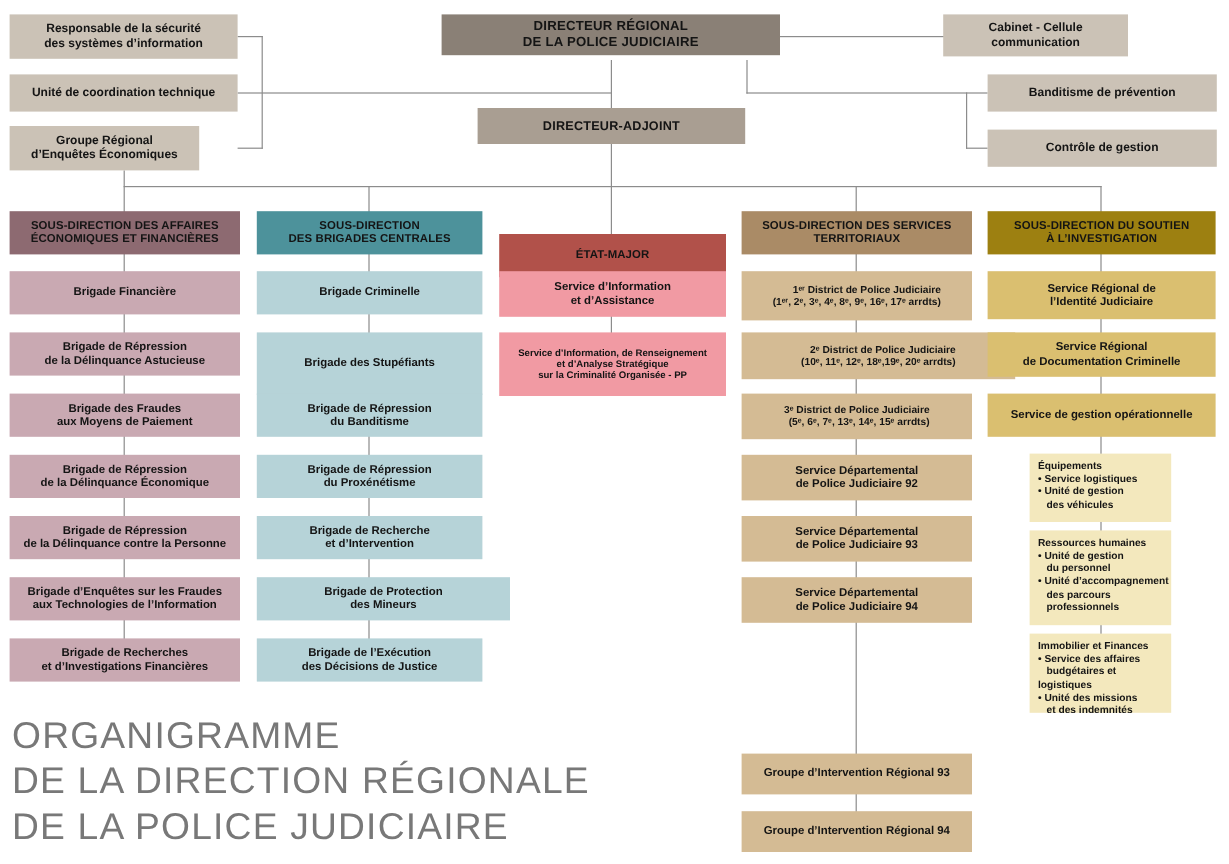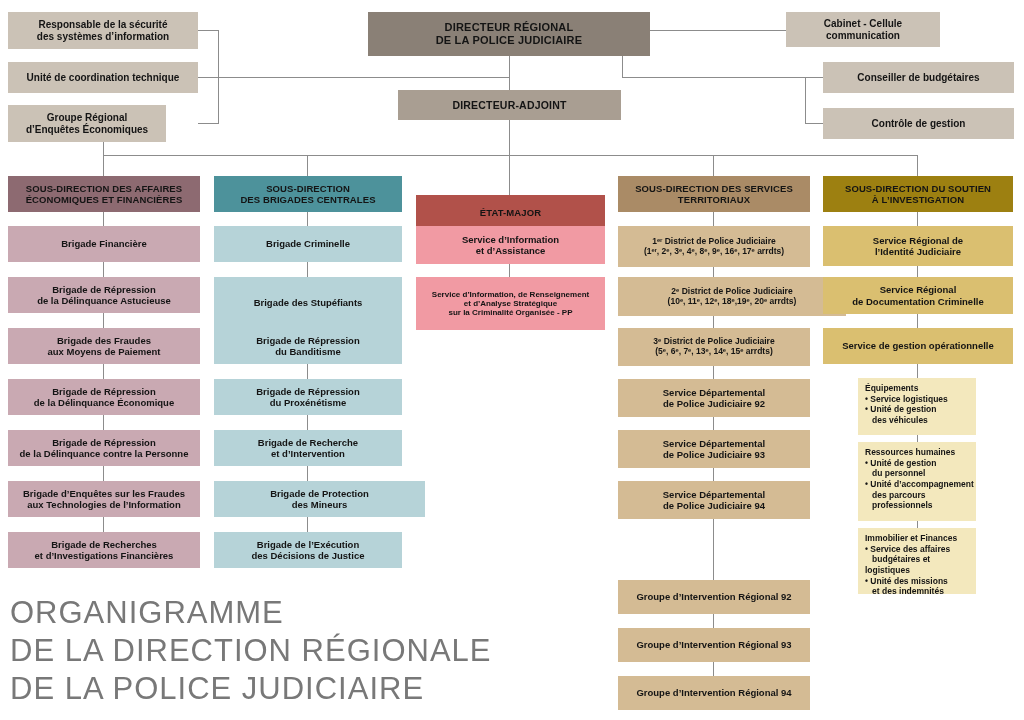--- a/index.html
+++ b/index.html
@@ -22,21 +22,21 @@
   .c2h{background:#4d929b;}
   .c2i{background:#b6d3d8;}
   .c3h{background:#b1514a;margin-top:19px;}
   .c3i{background:#f19aa3;}
   .c4h{background:#aa8b66;}
   .c4i{background:#d4bb94;}
   .c5h{background:#9d8011;}
   .c5i{background:#dabf70;}
   .c5s{background:#f3e8bd;}
   .hdr{font-size:9.5px;letter-spacing:.1px;}
-  .fs85{font-size:8.5px;}
+  .fs85{font-size:8.5px;text-align:right;}
   .fs8{font-size:8px;}
   .sub{
     display:block;text-align:left;white-space:pre-wrap;font-size:8.5px;line-height:1.25;
     padding:5px 2px 0 7px;
   }
   .poster-title{
     position:absolute;left:10px;top:594px;z-index:0;color:#787878;
     font-size:31px;line-height:38px;font-weight:300;letter-spacing:1px;
   }
 </style>
@@ -56,32 +56,32 @@
   <div class="vline" style="left:805px;top:77px;height:47px"></div>
   <div class="hline" style="left:805px;top:123px;width:18px"></div>
 
   <div class="hline" style="left:103px;top:155px;width:815px"></div>
   <div class="vline" style="left:103px;top:142px;height:400px"></div>
   <div class="vline" style="left:307px;top:155px;height:385px"></div>
   <div class="vline" style="left:509px;top:50px;height:240px"></div>
   <div class="vline" style="left:713px;top:155px;height:530px"></div>
   <div class="vline" style="left:917px;top:155px;height:400px"></div>
 
-  <div class="box c-dir" style="left:368px;top:12px;width:282px;height:44px">DIRECTEUR RÉGIONAL
+  <div class="box c-dir" style="left:368px;top:12px;width:282px;height:34px">DIRECTEUR RÉGIONAL
 DE LA POLICE JUDICIAIRE</div>
   <div class="box c-dep" style="left:398px;top:90px;width:223px;height:30px">DIRECTEUR-ADJOINT</div>
 
   <div class="box c-staff" style="left:8px;top:12px;width:190px;height:37px">Responsable de la sécurité
 des systèmes d’information</div>
   <div class="box c-staff" style="left:8px;top:62px;width:190px;height:31px">Unité de coordination technique</div>
   <div class="box c-staff" style="left:8px;top:105px;width:158px;height:37px">Groupe Régional
 d’Enquêtes Économiques</div>
 
   <div class="box c-staff" style="left:786px;top:12px;width:154px;height:35px">Cabinet - Cellule communication</div>
-  <div class="box c-staff" style="left:823px;top:62px;width:191px;height:31px">Conseiller de budgétaires</div>
+  <div class="box c-staff" style="left:823px;top:62px;width:191px;height:31px">Banditisme de prévention</div>
   <div class="box c-staff" style="left:823px;top:108px;width:191px;height:31px">Contrôle de gestion</div>
 
   <div class="box c1h hdr" style="left:8px;top:176px;width:192px;height:36px">SOUS-DIRECTION DES AFFAIRES
 ÉCONOMIQUES ET FINANCIÈRES</div>
   <div class="box c2h hdr" style="left:214px;top:176px;width:188px;height:36px">SOUS-DIRECTION
 DES BRIGADES CENTRALES</div>
   <div class="box c3h hdr" style="left:416px;top:176px;width:189px;height:36px">ÉTAT-MAJOR</div>
   <div class="box c4h hdr" style="left:618px;top:176px;width:192px;height:36px">SOUS-DIRECTION DES SERVICES
 TERRITORIAUX</div>
   <div class="box c5h hdr" style="left:823px;top:176px;width:190px;height:36px">SOUS-DIRECTION DU SOUTIEN
@@ -125,21 +125,20 @@
   <div class="box c4i fs85" style="left:618px;top:277px;width:228px;height:39px">2ᵉ District de Police Judiciaire
 (10ᵉ, 11ᵉ, 12ᵉ, 18ᵉ,19ᵉ, 20ᵉ arrdts)</div>
   <div class="box c4i fs85" style="left:618px;top:328px;width:192px;height:38px">3ᵉ District de Police Judiciaire
 (5ᵉ, 6ᵉ, 7ᵉ, 13ᵉ, 14ᵉ, 15ᵉ arrdts)</div>
   <div class="box c4i" style="left:618px;top:379px;width:192px;height:38px">Service Départemental
 de Police Judiciaire 92</div>
   <div class="box c4i" style="left:618px;top:430px;width:192px;height:38px">Service Départemental
 de Police Judiciaire 93</div>
   <div class="box c4i" style="left:618px;top:481px;width:192px;height:38px">Service Départemental
 de Police Judiciaire 94</div>
-  <div class="box c4i" style="left:618px;top:580px;width:192px;height:34px">Groupe d’Intervention Régional 92</div>
   <div class="box c4i" style="left:618px;top:628px;width:192px;height:34px">Groupe d’Intervention Régional 93</div>
   <div class="box c4i" style="left:618px;top:676px;width:192px;height:34px">Groupe d’Intervention Régional 94</div>
 
   <div class="box c5i" style="left:823px;top:226px;width:190px;height:40px">Service Régional de
 l’Identité Judiciaire</div>
   <div class="box c5i" style="left:823px;top:277px;width:190px;height:37px">Service Régional
 de Documentation Criminelle</div>
   <div class="box c5i" style="left:823px;top:328px;width:190px;height:36px">Service de gestion opérationnelle</div>
 
   <div class="box c5s sub" style="left:858px;top:378px;width:118px;height:57px">Équipements

